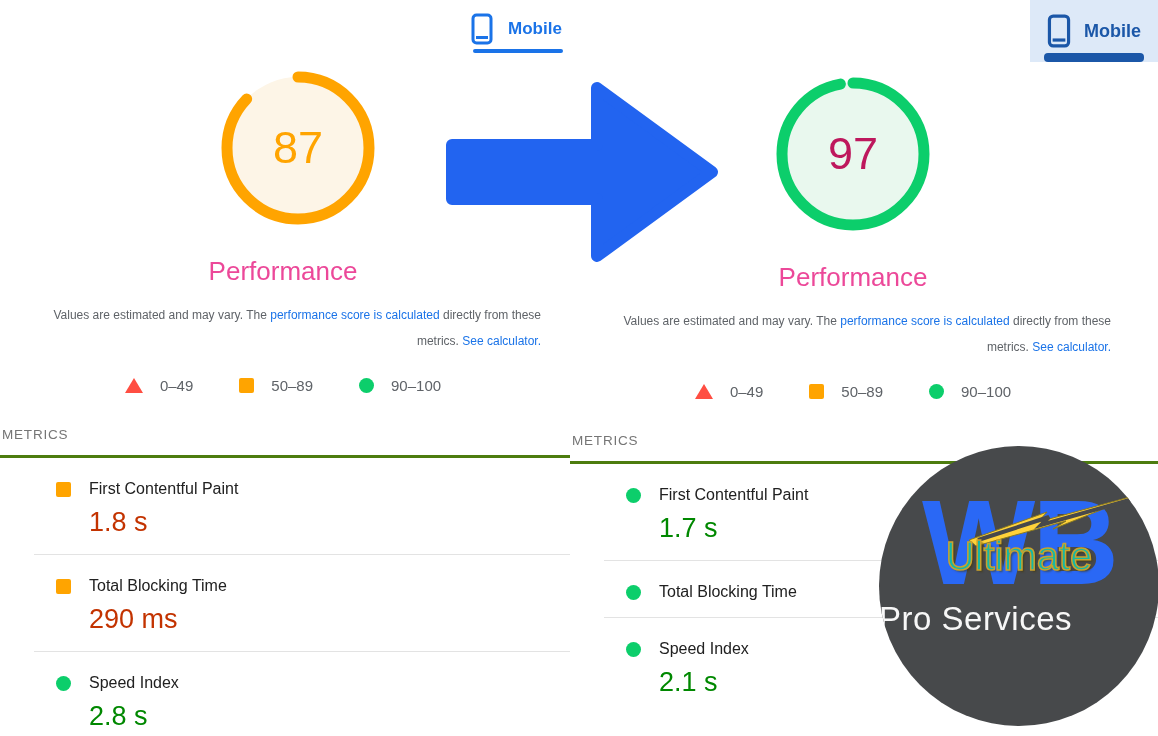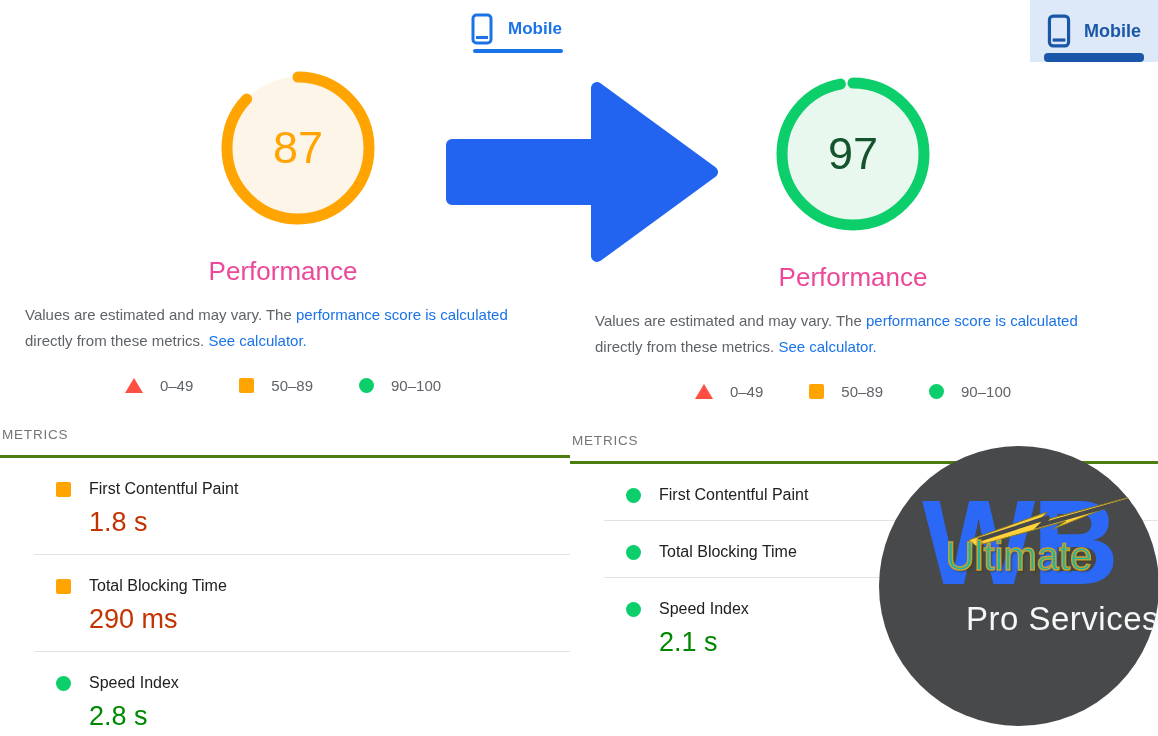--- a/index.html
+++ b/index.html
@@ -39,26 +39,26 @@
   .gauge-after{left:773px;top:74px;}
   .gauge svg{position:absolute;left:0;top:0;}
   .gauge-arc{fill:none;stroke-width:11;stroke-linecap:round;}
   .gauge-score{position:absolute;left:0;top:0;width:100%;height:100%;
     display:flex;align-items:center;justify-content:center;font-size:45px;}
   .status-average .gauge-arc{stroke:var(--score-average);}
   .status-average .gauge-fill{fill:#fdf5e7;}
   .status-average .gauge-score{color:var(--score-average);}
   .status-good .gauge-arc{stroke:var(--score-good);}
   .status-good .gauge-fill{fill:#e9f8ee;}
-  .status-good .gauge-score{color:#14532d;}
+  .status-good .gauge-score{color:#be185d;}
   
   .perf-title{position:absolute;width:566px;text-align:center;font-size:26px;font-weight:400;color:#ec4899;}
   .perf-title-before{left:0;top:256px;}
   .perf-title-after{left:570px;top:262px;}
-  .desc{position:absolute;width:516px;text-align:left;font-size:15px;line-height:26px;color:#5f6368;}
+  .desc{position:absolute;width:516px;text-align:right;font-size:12px;line-height:26px;color:#5f6368;}
   .desc-before{left:25px;top:302px;}
   .desc-after{left:595px;top:308px;width:516px;}
   .desc a{color:var(--link-blue);text-decoration:none;cursor:pointer;}
   
   .legend{position:absolute;width:566px;display:flex;justify-content:center;gap:46px;align-items:center;}
   .legend-before{left:0;top:377px;}
   .legend-after{left:570px;top:383px;}
   .legend-item{display:flex;align-items:center;gap:17px;font-size:15px;color:#5f6368;}
   .shape-triangle{width:0;height:0;border-left:9px solid transparent;border-right:9px solid transparent;
     border-bottom:15px solid var(--score-poor);}
@@ -84,21 +84,21 @@
   .arrow{position:absolute;left:440px;top:75px;z-index:2;}
   
   .logo{position:absolute;left:879px;top:446px;width:280px;height:280px;border-radius:50%;
     background:var(--watermark-bg);z-index:5;overflow:hidden;}
   .logo-initials{position:absolute;left:0;right:0;top:36px;text-align:center;
     font-size:120px;line-height:1;font-weight:bold;letter-spacing:-3px;color:var(--watermark-blue);}
   .logo-bolt{position:absolute;left:90px;top:48px;z-index:2;}
   .logo-title{position:absolute;left:0;right:0;top:88px;text-align:center;z-index:3;
     font-size:40px;font-weight:normal;color:#14b8a6;-webkit-text-stroke:1.5px var(--watermark-gold);
     text-shadow:2px 2px 2px rgba(70,55,0,.55);}
-  .logo-subtitle{position:absolute;left:0;right:0;top:154px;text-align:right;z-index:3;
+  .logo-subtitle{position:absolute;left:0;right:0;top:154px;text-align:left;z-index:3;
     font-size:33px;font-weight:400;letter-spacing:.5px;color:#f7f7f7;}
 </style>
 </head>
 <body>
 
 <div class="canvas">
 
   <div class="tab tab-before">
     <svg class="phone-icon" width="22" height="32" viewBox="0 0 22 32">
       <rect x="2" y="2" width="18" height="28" rx="3.5" fill="none" stroke="currentColor" stroke-width="3"></rect>
@@ -197,20 +197,21 @@
       <span>90–100</span>
     </div>
   </div>
 
   <div class="metrics metrics-after">
     <div class="metrics-title">METRICS</div>
     <div class="metric-row status-good">
       <span class="metric-icon"></span>
       <div class="metric-text">
         <div class="metric-name">First Contentful Paint</div>
+        <div class="metric-value">1.7 s</div>
       </div>
     </div>
     <div class="metric-row status-good">
       <span class="metric-icon"></span>
       <div class="metric-text">
         <div class="metric-name">Total Blocking Time</div>
       </div>
     </div>
     <div class="metric-row status-good">
       <span class="metric-icon"></span>

